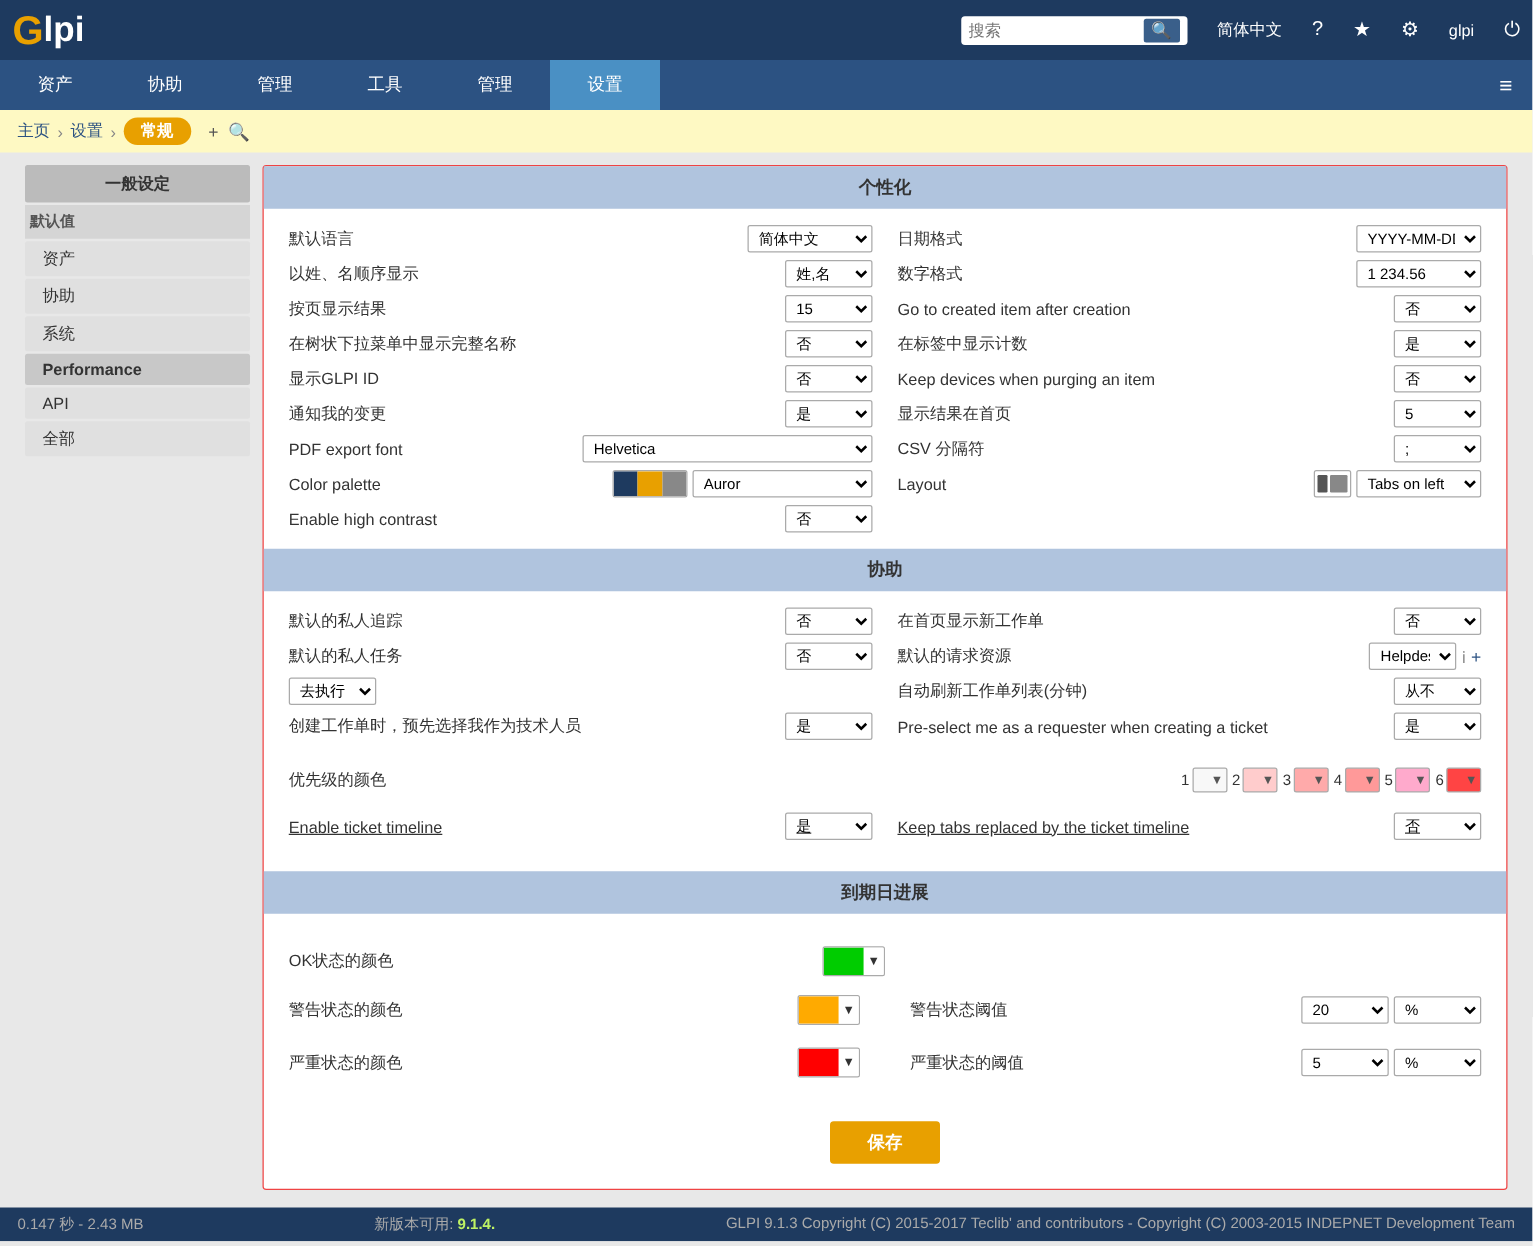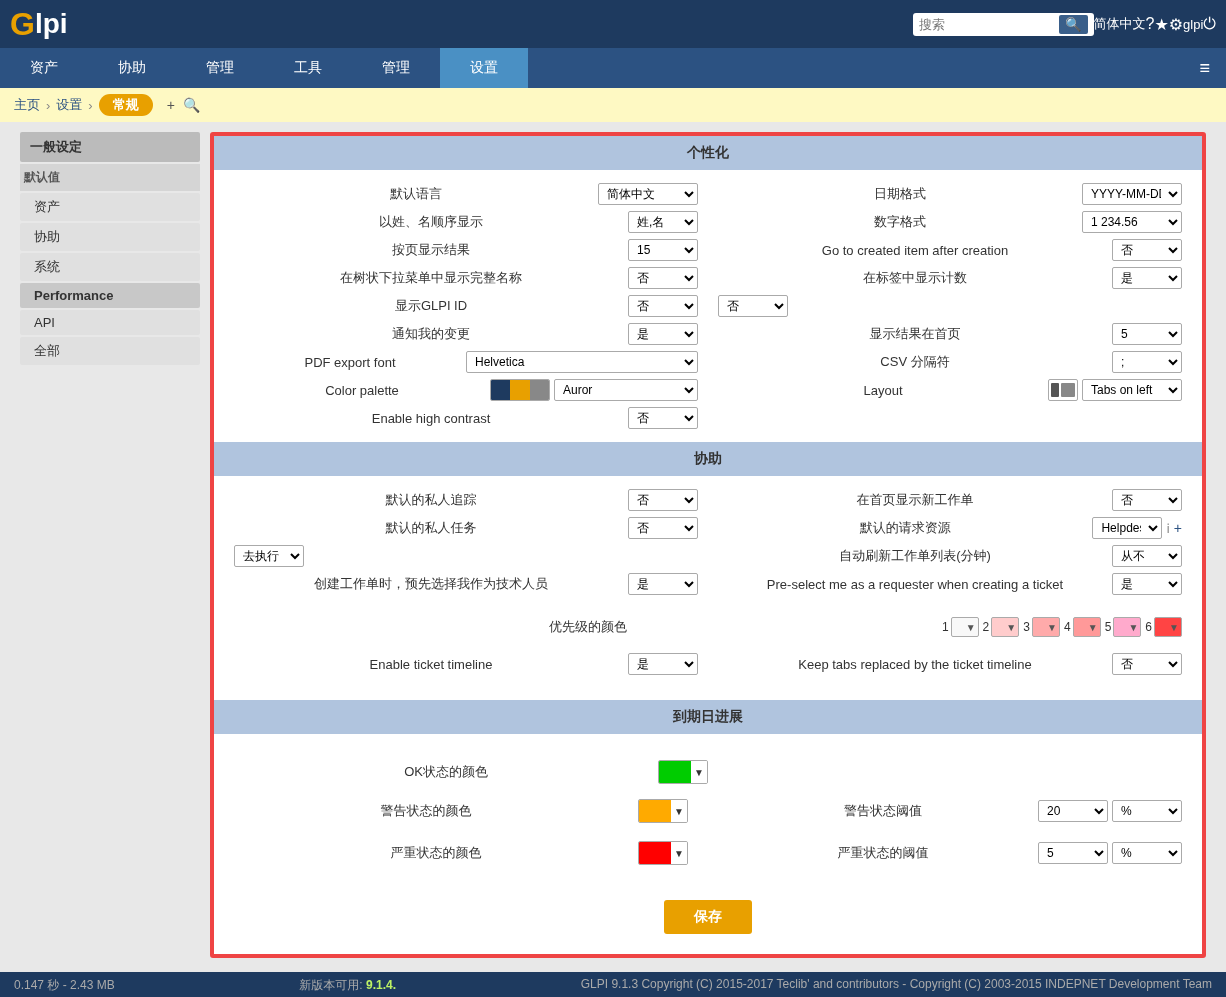--- a/index.html
+++ b/index.html
@@ -8,21 +8,21 @@
     
     .topbar {
       background: #1e3a5f;
       display: flex;
       align-items: center;
       justify-content: space-between;
       padding: 0 10px;
       height: 48px;
     }
     .topbar-logo { display: flex; align-items: center; }
-    .topbar-right { display: flex; align-items: center; gap: 0; }
+    .topbar-right { display: flex; align-items: center; gap: 24px; }
     .search-box {
       display: flex; align-items: center;
       background: #fff; border-radius: 3px; padding: 2px 6px;
     }
     .search-box input { border: none; outline: none; font-size: 13px; width: 140px; }
     .search-box .search-btn { background: #3a5f8a; border: none; color: white; padding: 2px 6px; cursor: pointer; border-radius: 2px; }
     .topbar-icon { color: white; cursor: pointer; font-size: 16px; }
 
     
     .navbar {
@@ -77,20 +77,21 @@
       width: 180px;
       flex-shrink: 0;
     }
     .sidebar-section-title {
       background: #bbb;
       padding: 6px 10px;
       font-weight: bold;
       font-size: 13px;
       border-radius: 2px;
       margin-bottom: 2px;
+      text-align: center;
     }
     .sidebar-group-title {
       padding: 5px 4px;
       font-weight: bold;
       font-size: 12px;
       color: #555;
       background: #d5d5d5;
       margin-bottom: 2px;
     }
     .sidebar-item {
@@ -100,21 +101,21 @@
       background: #e0e0e0;
       margin-bottom: 2px;
       border-radius: 2px;
     }
     .sidebar-item.active { background: #c8c8c8; font-weight: bold; }
 
     
     .form-panel {
       flex: 1;
       background: white;
-      border: 4px solid #ef4444;
+      border: 1px solid #ef4444;
       border-radius: 3px;
       padding: 0 0 20px 0;
     }
     .section-header {
       background: #b0c4de;
       text-align: center;
       padding: 8px;
       font-weight: bold;
       font-size: 14px;
       margin-bottom: 10px;
@@ -124,21 +125,21 @@
       grid-template-columns: 1fr 1fr;
       gap: 8px 20px;
       padding: 0 20px 10px 20px;
     }
     .form-row {
       display: flex;
       align-items: center;
       justify-content: space-between;
       padding: 3px 0;
     }
-    .form-label { font-size: 13px; color: #333; flex: 1; text-align: center; }
+    .form-label { font-size: 13px; color: #333; flex: 1; }
     .form-control {
       display: flex;
       align-items: center;
       gap: 4px;
     }
     select {
       font-size: 12px;
       padding: 2px 4px;
       border: 1px solid #aaa;
       border-radius: 2px;
@@ -392,20 +393,21 @@
             <select class="select-sm"><option>否</option></select>
           </div>
         </div>
         <div class="form-row">
           <span class="form-label">在标签中显示计数</span>
           <div class="form-control">
             <select class="select-sm"><option>是</option></select>
           </div>
         </div>
         <div class="form-row">
+          <span class="form-label">Keep devices when purging an item</span>
           <div class="form-control">
             <select class="select-sm"><option>否</option></select>
           </div>
         </div>
         <div class="form-row">
           <span class="form-label">显示结果在首页</span>
           <div class="form-control">
             <select class="select-sm"><option>5</option></select>
           </div>
         </div>
@@ -522,21 +524,21 @@
           <div class="priority-item">
             <span class="priority-num">6</span>
             <div class="color-box" style="background:#ff4444;">
                 <span class="color-dropdown">▼</span>
               </div>
           </div>
         </div>
       </div>
     </div>
 
-    <div class="form-grid" style="padding-top:4px;">
+    <div class="form-grid" style="padding-top:4px;text-decoration:underline;">
       <div>
         <div class="form-row">
           <span class="form-label">Enable ticket timeline</span>
           <div class="form-control">
             <select class="select-sm"><option>是</option></select>
           </div>
         </div>
       </div>
       <div>
         <div class="form-row">

